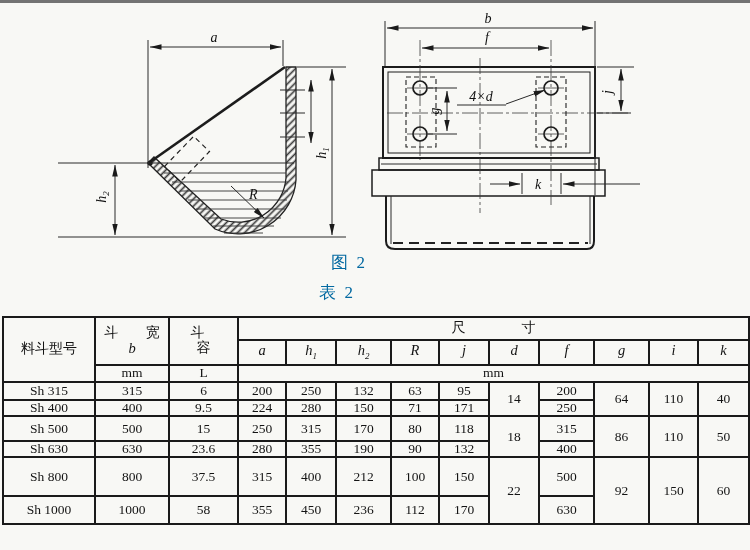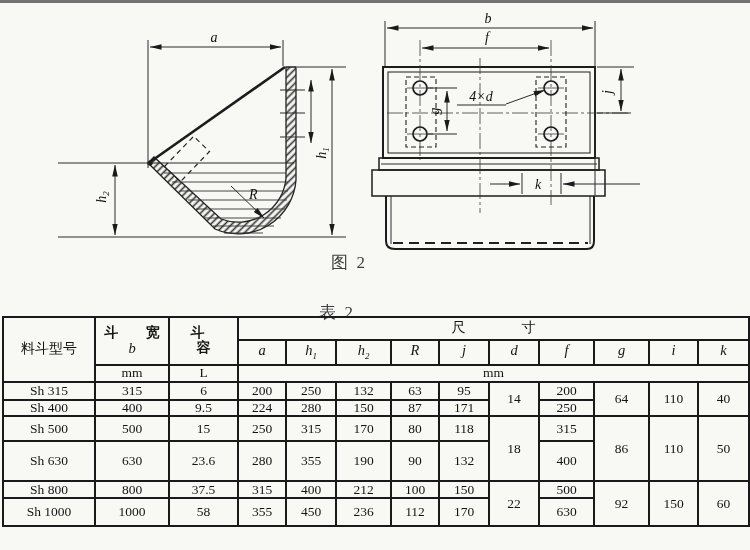--- a/index.html
+++ b/index.html
@@ -1,31 +1,31 @@
 <!DOCTYPE html>
 <html><head>
 <meta charset="utf-8">
 <style>
   html,body{margin:0;padding:0;background:#e9e9e7;}
   .page{position:relative;width:750px;height:550px;background:#f8f8f5;overflow:hidden;
         font-family:"Liberation Serif",serif;color:#161616;}
   .topedge{position:absolute;top:0;left:0;width:750px;height:3px;background:#737373;}
 
   
-  .caption{position:absolute;font-size:17px;white-space:pre;color:#404040;}
+  .caption{position:absolute;font-size:17px;white-space:pre;color:#0369a1;}
   #figcap{left:331px;top:251px;}
-  #tabcap{left:319px;top:281px;margin-top:20px;}
+  #tabcap{left:319px;top:281px;}
 
   
   table.spec{position:absolute;top:316px;left:2px;width:746px;border-collapse:collapse;
              table-layout:fixed;text-align:center;}
   .spec th,.spec td{border:2px solid #1a1a1a;font-weight:normal;padding:0;
                     font-size:13.5px;color:#141414;line-height:1.05;}
   .cn{font-size:14px;}
-  .sp-med{letter-spacing:12px;margin-right:-12px;font-weight:bold;}
+  .sp-med{letter-spacing:12px;margin-right:-12px;}
   .sp-wide{letter-spacing:56px;margin-right:-56px;}
   .it{font-style:italic;font-family:"Liberation Serif",serif;font-size:14.5px;}
   sub.subsc{font-size:9px;font-style:italic;}
 
   
   .ol{stroke:#1c1c1c;fill:none;}
   .xl{stroke:#2a2a2a;stroke-width:1;fill:none;}
   .dl{stroke:#2a2a2a;stroke-width:1;fill:none;marker-start:url(#ar);marker-end:url(#ar);}
   .ld{stroke:#2a2a2a;stroke-width:1;fill:none;marker-end:url(#ar);}
   .cl{stroke:#3a3a3a;stroke-width:0.8;fill:none;}
@@ -225,51 +225,51 @@
         <td rowspan="2">110</td>
         <td rowspan="2">40</td>
       </tr>
       <tr style="height:16px">
         <td>Sh 400</td>
         <td>400</td>
         <td>9.5</td>
         <td>224</td>
         <td>280</td>
         <td>150</td>
-        <td>87</td>
+        <td>71</td>
         <td>171</td>
         <td>250</td>
       </tr>
       <tr style="height:25px">
         <td>Sh 500</td>
         <td>500</td>
         <td>15</td>
         <td>250</td>
         <td>315</td>
         <td>170</td>
         <td>80</td>
         <td>118</td>
         <td rowspan="2">18</td>
         <td>315</td>
         <td rowspan="2">86</td>
         <td rowspan="2">110</td>
         <td rowspan="2">50</td>
       </tr>
-      <tr style="height:40px">
+      <tr style="height:16px">
         <td>Sh 630</td>
         <td>630</td>
         <td>23.6</td>
         <td>280</td>
         <td>355</td>
         <td>190</td>
         <td>90</td>
         <td>132</td>
         <td>400</td>
       </tr>
-      <tr style="height:17px">
+      <tr style="height:39px">
         <td>Sh 800</td>
         <td>800</td>
         <td>37.5</td>
         <td>315</td>
         <td>400</td>
         <td>212</td>
         <td>100</td>
         <td>150</td>
         <td rowspan="2">22</td>
         <td>500</td>

